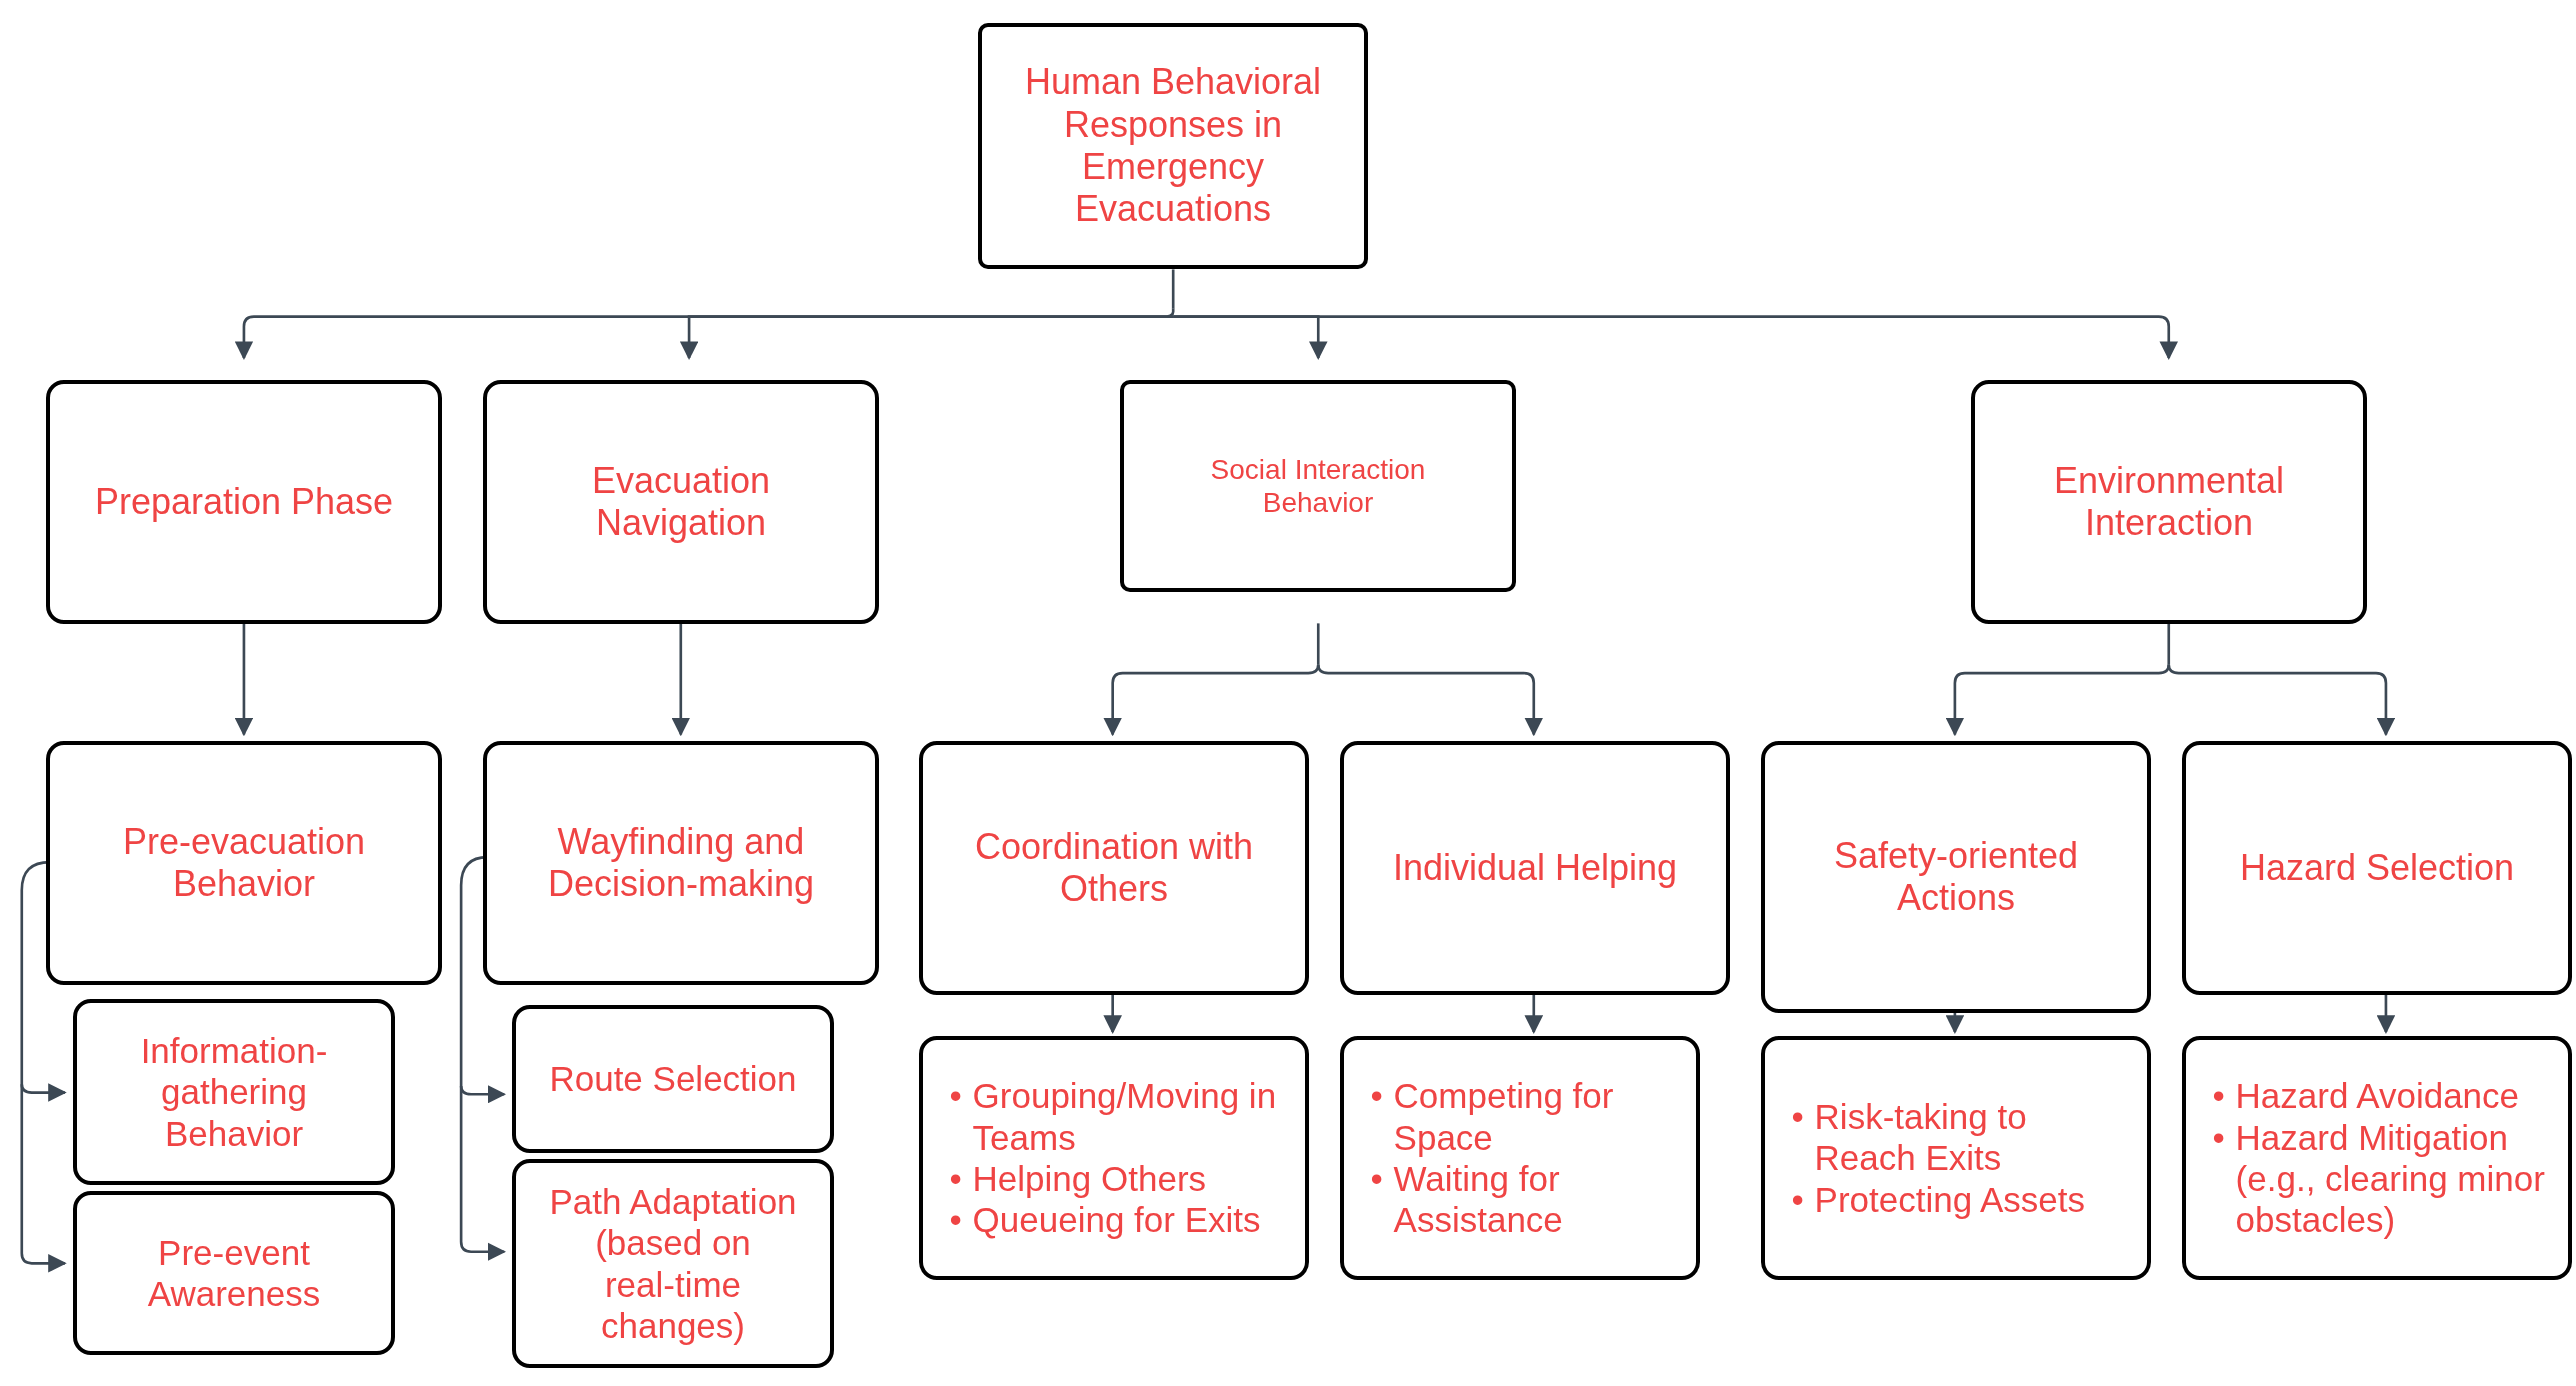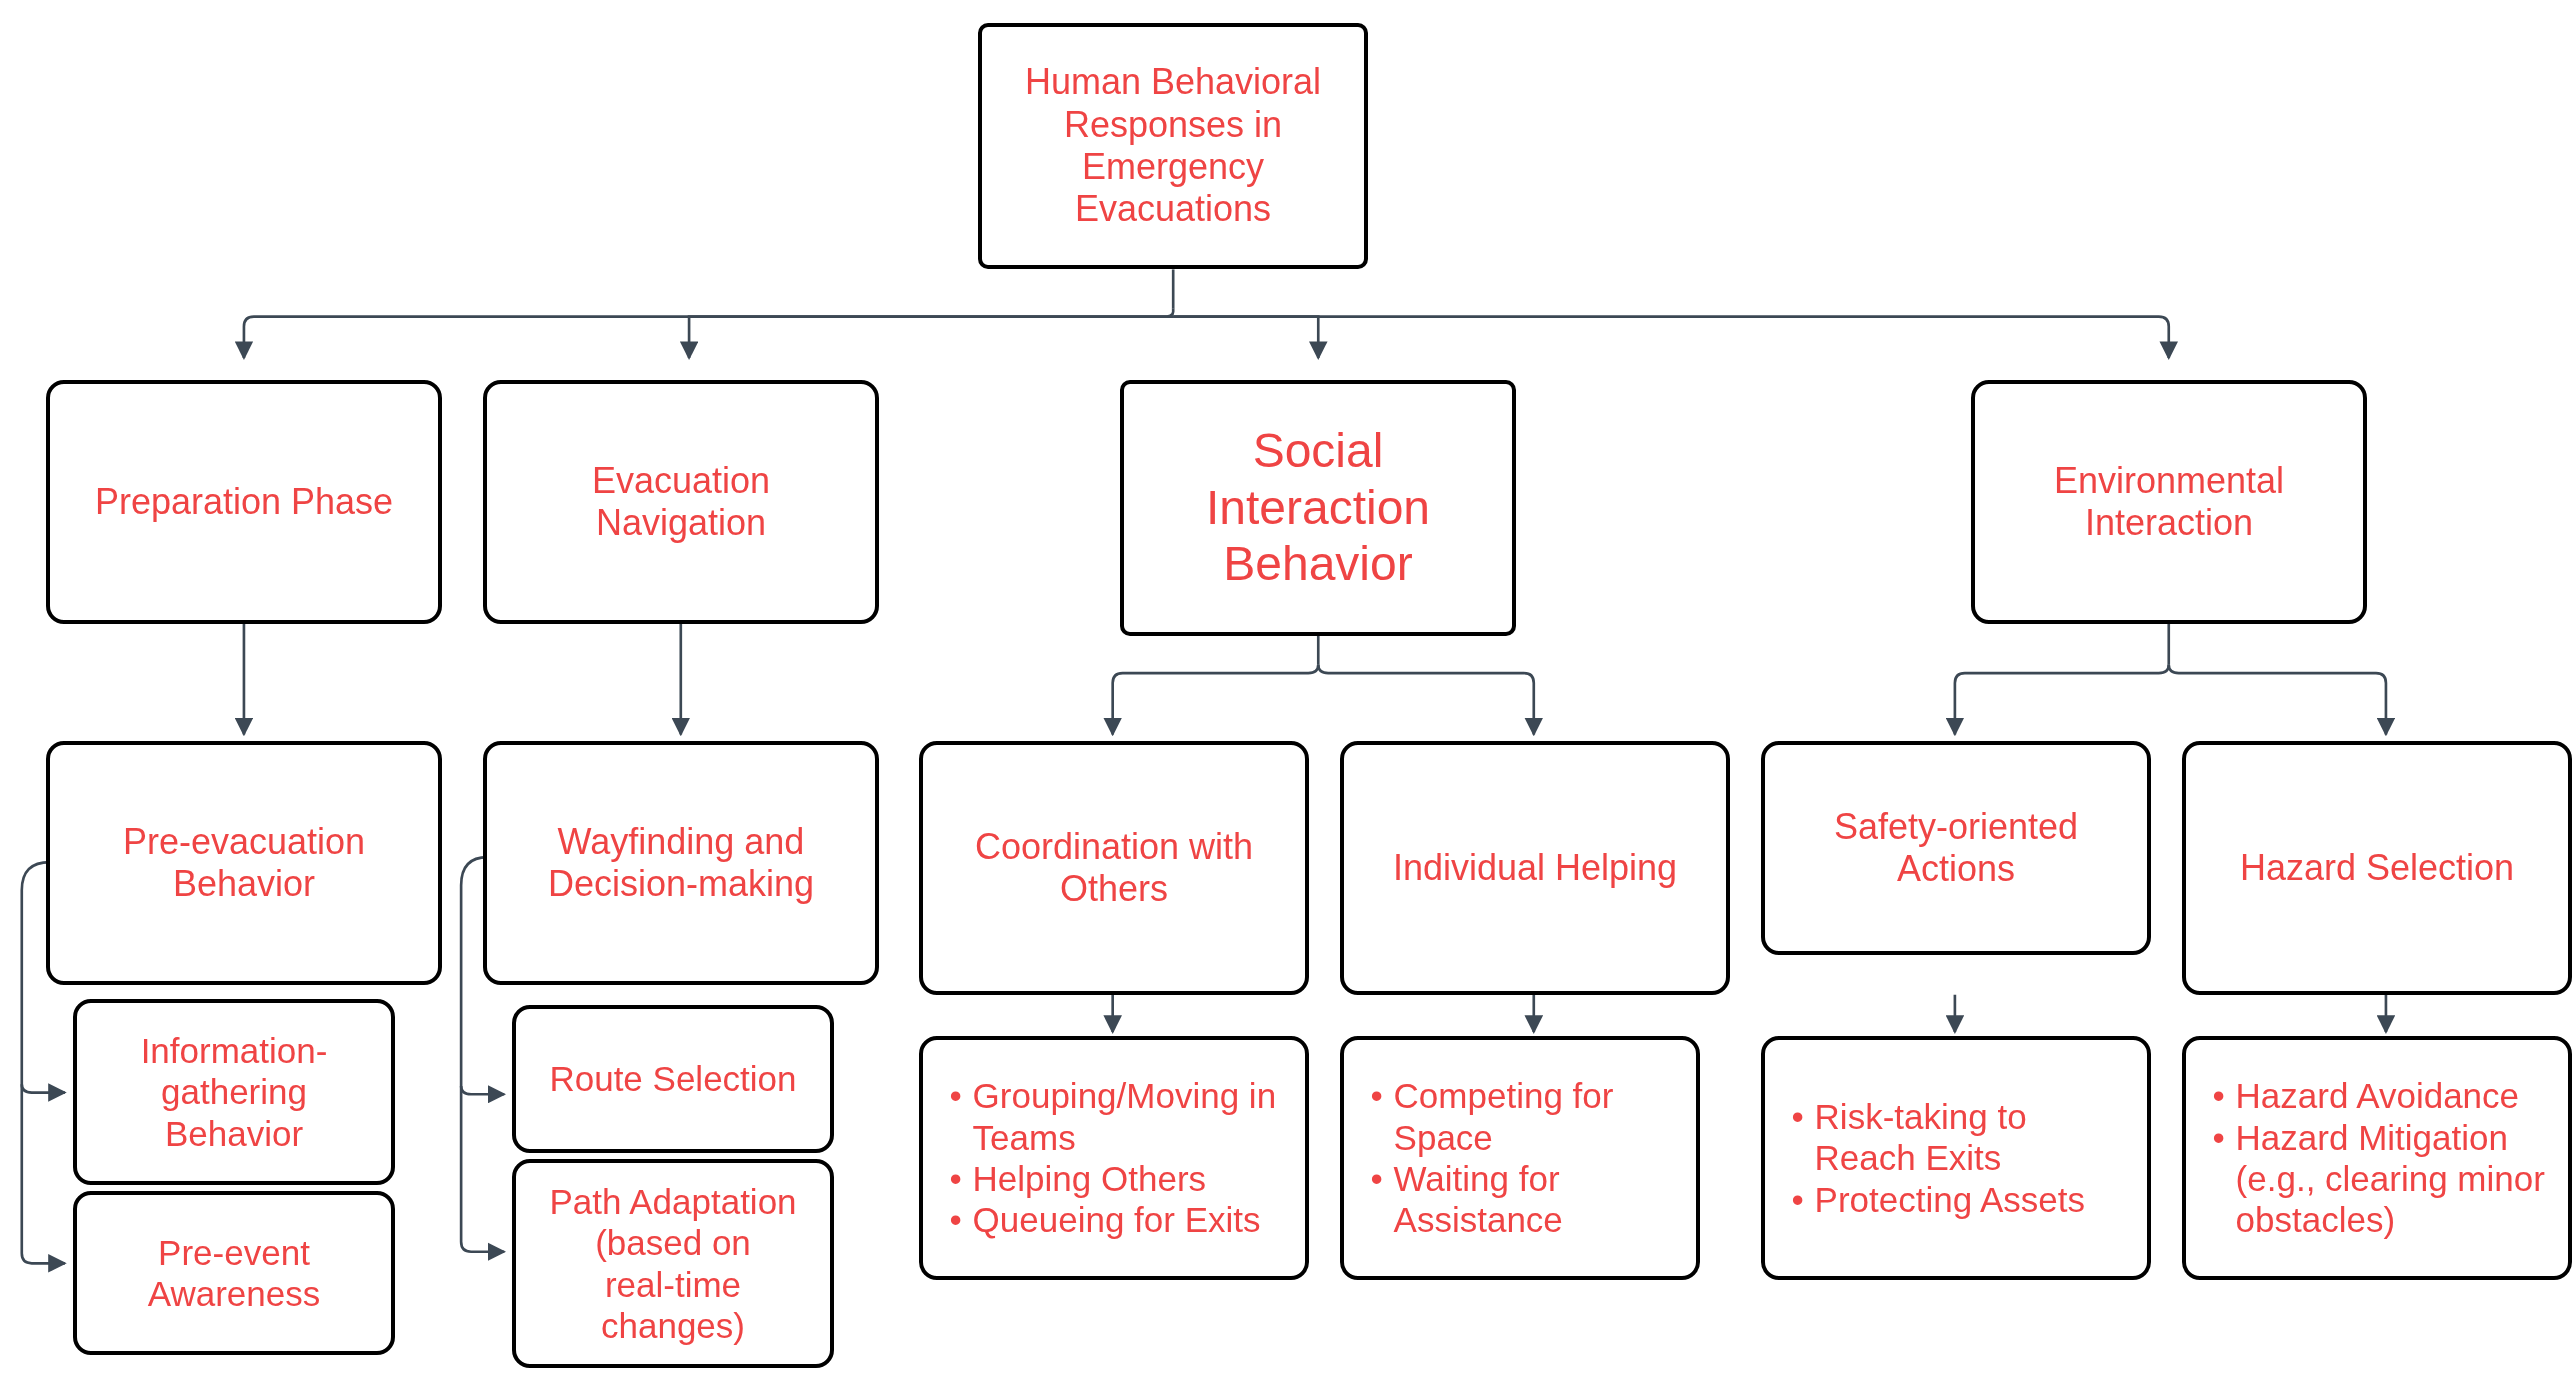--- a/index.html
+++ b/index.html
@@ -120,21 +120,21 @@
 
   <div class="node" style="left:46px; top:380px; width:396px; height:244px; font-size:36px;">
     <span class="label">Preparation Phase</span>
   </div>
 
   <div class="node" style="left:483px; top:380px; width:396px; height:244px; font-size:36px;">
     <span class="label">Evacuation
 Navigation</span>
   </div>
 
-  <div class="node" style="left:1120px; top:380px; width:396px; height:256px; font-size:48px; border-radius:10px;">
+  <div class="node" style="left:1120px; top:380px; width:396px; height:212px; font-size:28px; border-radius:10px;">
     <span class="label">Social Interaction
 Behavior</span>
   </div>
 
   <div class="node" style="left:1971px; top:380px; width:396px; height:244px; font-size:36px;">
     <span class="label">Environmental
 Interaction</span>
   </div>
 
   <div class="node" style="left:46px; top:741px; width:396px; height:244px; font-size:36px;">
@@ -149,21 +149,21 @@
 
   <div class="node" style="left:919px; top:741px; width:390px; height:254px; font-size:36px;">
     <span class="label">Coordination with
 Others</span>
   </div>
 
   <div class="node" style="left:1340px; top:741px; width:390px; height:254px; font-size:36px;">
     <span class="label">Individual Helping</span>
   </div>
 
-  <div class="node" style="left:1761px; top:741px; width:390px; height:214px; font-size:36px;">
+  <div class="node" style="left:1761px; top:741px; width:390px; height:272px; font-size:36px;">
     <span class="label">Safety-oriented
 Actions</span>
   </div>
 
   <div class="node" style="left:2182px; top:741px; width:390px; height:254px; font-size:36px;">
     <span class="label">Hazard Selection</span>
   </div>
 
   <div class="node" style="left:73px; top:999px; width:322px; height:186px; font-size:35px;">
     <span class="label">Information-

